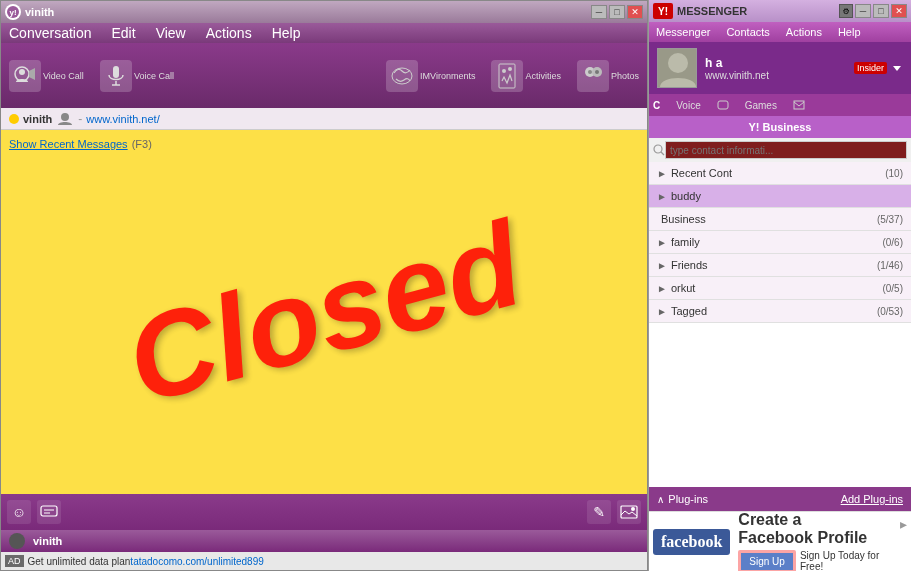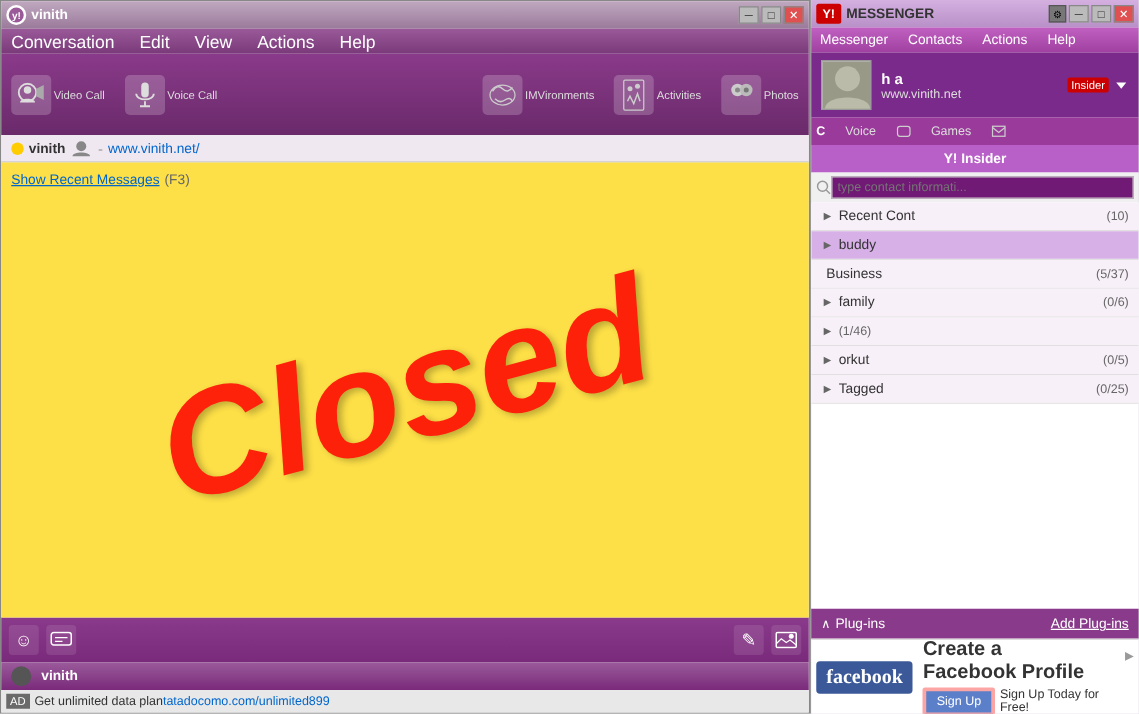--- a/index.html
+++ b/index.html
@@ -91,21 +91,21 @@
     
     .sub-tabs { height: 22px; background: #9a3a9a; display: flex; align-items: center; padding: 0 4px; gap: 12px; }
     .sub-tab { color: #ddd; font-size: 10px; cursor: pointer; padding: 2px 4px; }
 
     
     .updates-panel { height: 22px; background: #b860c8; display: flex; align-items: center; justify-content: center; }
     .updates-title { color: #fff; font-size: 11px; font-weight: bold; }
 
     
     .search-bar { height: 24px; background: #f0f0f0; display: flex; align-items: center; padding: 2px 4px; }
-    .search-input { flex: 1; height: 18px; border: 1px solid #ccc; font-size: 10px; padding: 2px 4px; background: #701a75; color: #999; }
+    .search-input { flex: 1; height: 18px; border: 1px solid #ccc; font-size: 10px; padding: 2px 4px; background: #7f1d1d; color: #999; }
 
     
     .contacts-list { flex: 1; background: #fff; overflow-y: auto; }
     .contact-group { border-bottom: 1px solid #e0e0e0; }
     .contact-group-header { height: 22px; display: flex; align-items: center; padding: 0 8px; gap: 4px; cursor: pointer; background: #f8f0f8; }
     .group-arrow { color: #666; font-size: 10px; }
     .group-name { font-size: 11px; color: #333; flex: 1; }
     .group-count { font-size: 10px; color: #666; }
     .contact-group-header.highlighted { background: #d8b0e8; }
 
@@ -321,21 +321,21 @@
           <rect x="1" y="1" width="10" height="8" rx="2" fill="none" stroke="#ccc" stroke-width="1"></rect>
         </svg>
       <span class="sub-tab">Games</span>
       <svg width="12" height="10" viewBox="0 0 12 10">
           <rect x="1" y="1" width="10" height="8" fill="none" stroke="#ccc" stroke-width="1"></rect>
           <path d="M1 2 L6 6 L11 2" fill="none" stroke="#ccc" stroke-width="1"></path>
         </svg>
     </div>
 
     <div class="updates-panel">
-      <span class="updates-title">Y! Insider</span>
+      <span class="updates-title">Y! Business</span>
     </div>
 
     <div class="search-bar">
       <svg width="12" height="12" viewBox="0 0 12 12">
           <circle cx="5" cy="5" r="4" fill="none" stroke="#999" stroke-width="1.2"></circle>
           <line x1="8" y1="8" x2="11" y2="11" stroke="#999" stroke-width="1.2"></line>
         </svg>
       <input class="search-input" type="text" placeholder="type contact informati..." style="">
     </div>
 
@@ -369,37 +369,38 @@
         <div class="contact-group-header">
           <span class="group-arrow">►</span>
           <span class="group-name">family</span>
           <span class="group-count">(0/6)</span>
         </div>
       </div>
 
       <div class="contact-group">
         <div class="contact-group-header">
           <span class="group-arrow">►</span>
+          <span class="group-name">Friends</span>
           <span class="group-count">(1/46)</span>
         </div>
       </div>
 
       <div class="contact-group">
         <div class="contact-group-header">
           <span class="group-arrow">►</span>
           <span class="group-name">orkut</span>
           <span class="group-count">(0/5)</span>
         </div>
       </div>
 
       <div class="contact-group">
         <div class="contact-group-header">
           <span class="group-arrow">►</span>
           <span class="group-name">Tagged</span>
-          <span class="group-count">(0/25)</span>
+          <span class="group-count">(0/53)</span>
         </div>
       </div>
 
     </div>
 
     <div class="plugins-bar">
       <div class="plugins-label">
         <span class="plugins-arrow">∧</span>
         <span>Plug-ins</span>
       </div>

